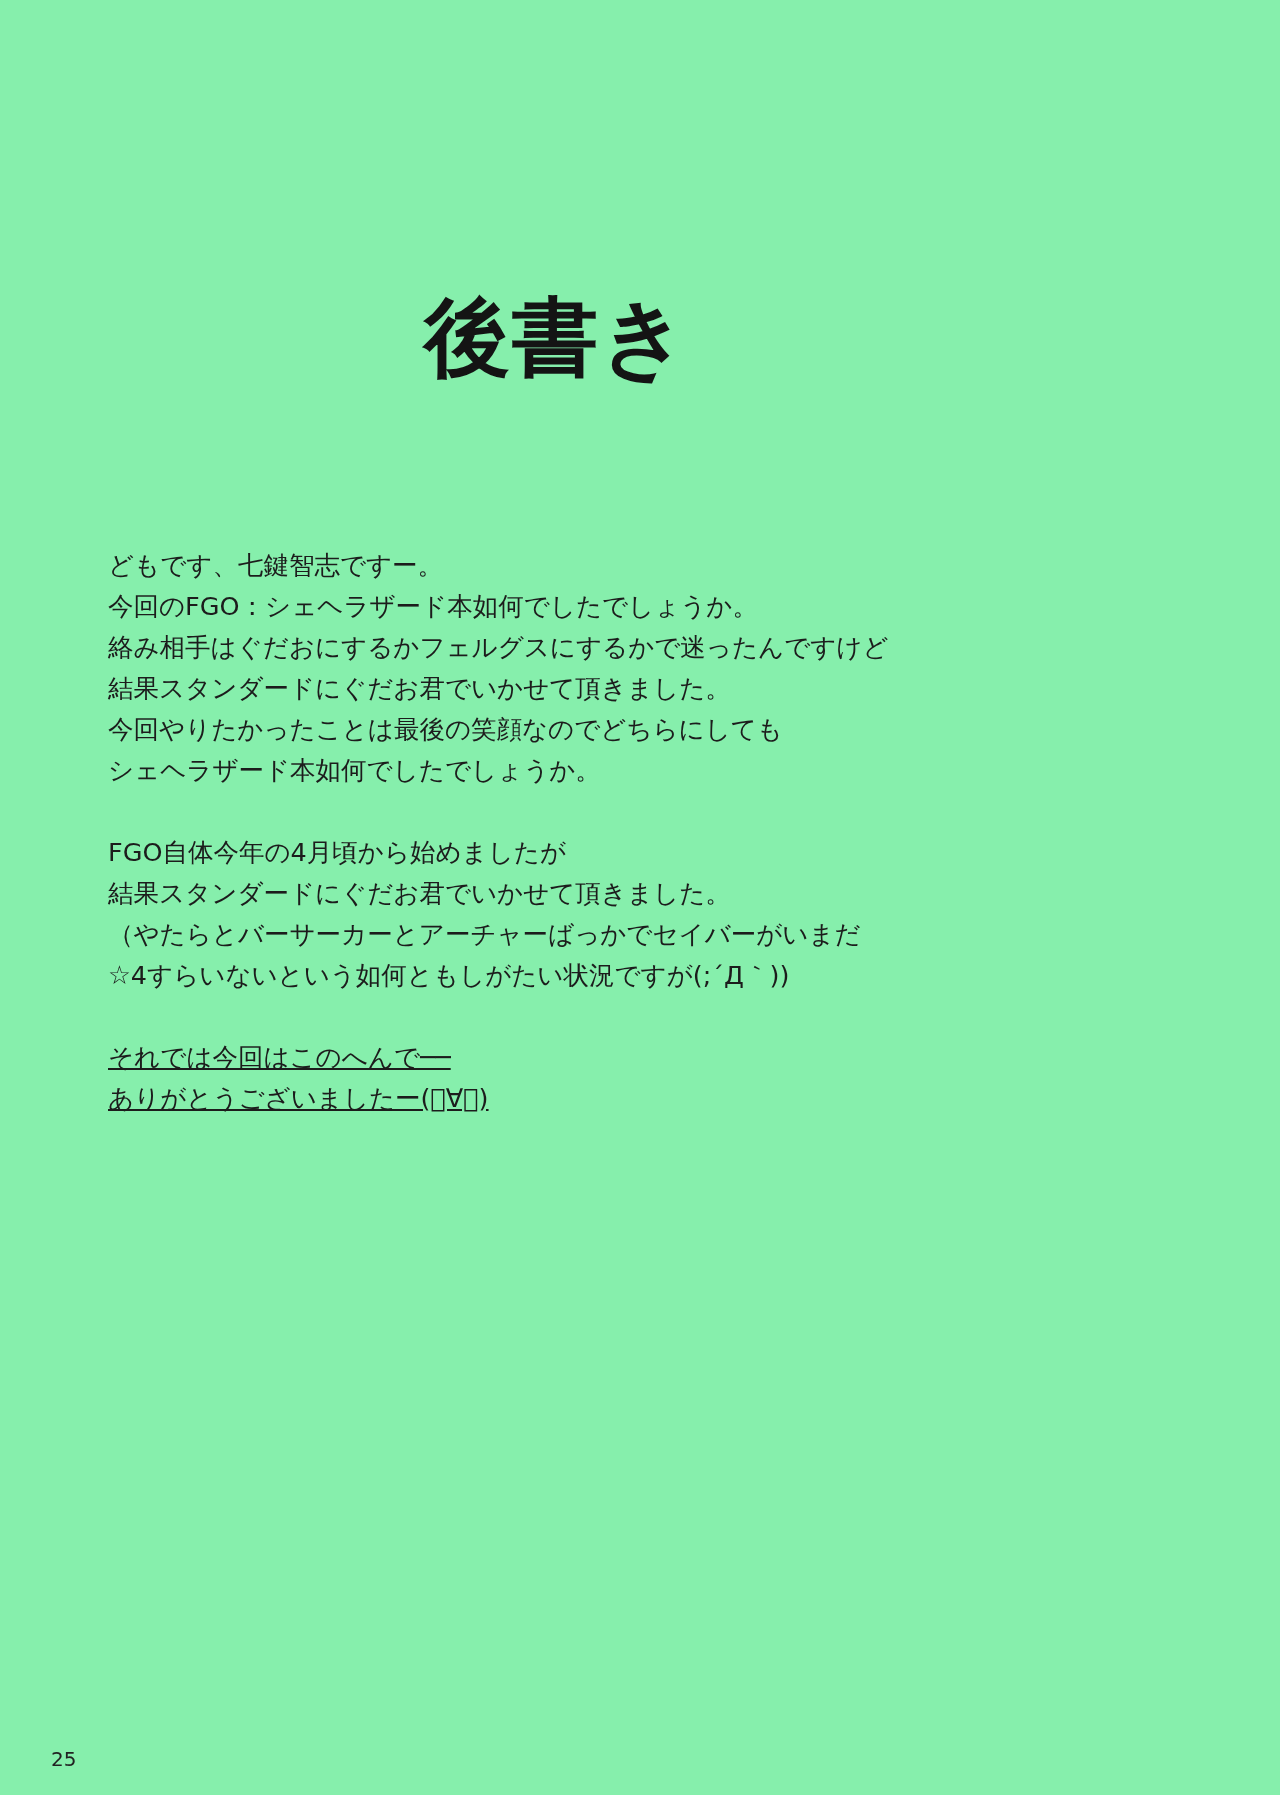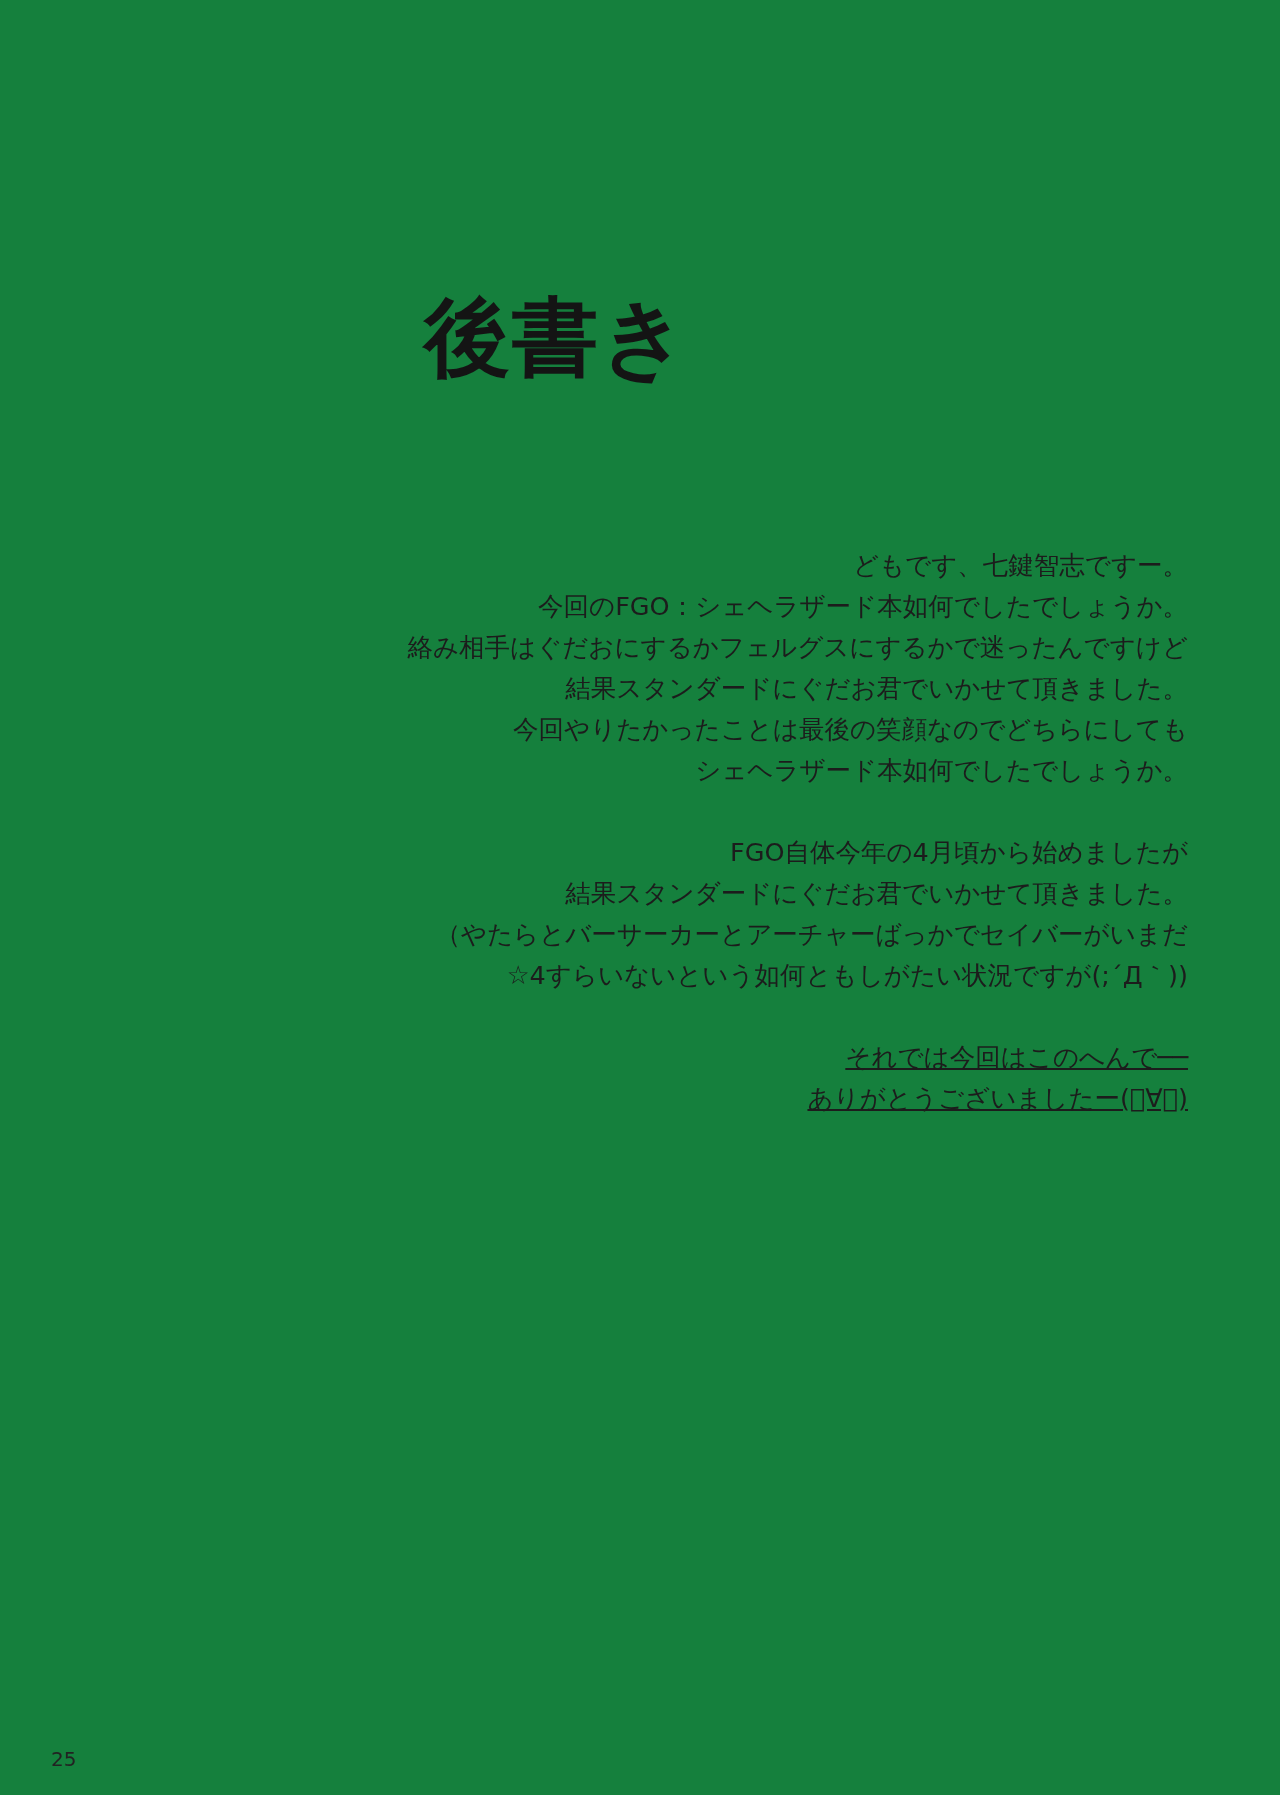--- a/index.html
+++ b/index.html
@@ -4,21 +4,21 @@
 <style>
   html, body {
     margin: 0;
     padding: 0;
     background: #ffffff;
   }
   .page {
     position: relative;
     width: 1280px;
     height: 1795px;
-    background: #15803d;
+    background: #86efac;
     font-family: "DejaVu Sans", "Liberation Sans", sans-serif;
     color: #1a1a1a;
     overflow: hidden;
   }
   .title {
     position: absolute;
     left: 424px;
     top: 236px;
     font-size: 86px;
     font-weight: 700;
@@ -32,21 +32,20 @@
     left: 108px;
     top: 545px;
     width: 1080px;
     font-size: 25.5px;
     line-height: 41px;
     color: #1c1c1c;
     font-weight: 500;
   }
   .para {
     margin: 0 0 41px 0;
-    text-align: right;
   }
   .para:last-child {
     margin-bottom: 0;
     text-decoration: underline;
   }
   .line {
     display: block;
     white-space: nowrap;
   }
   .page-number {

